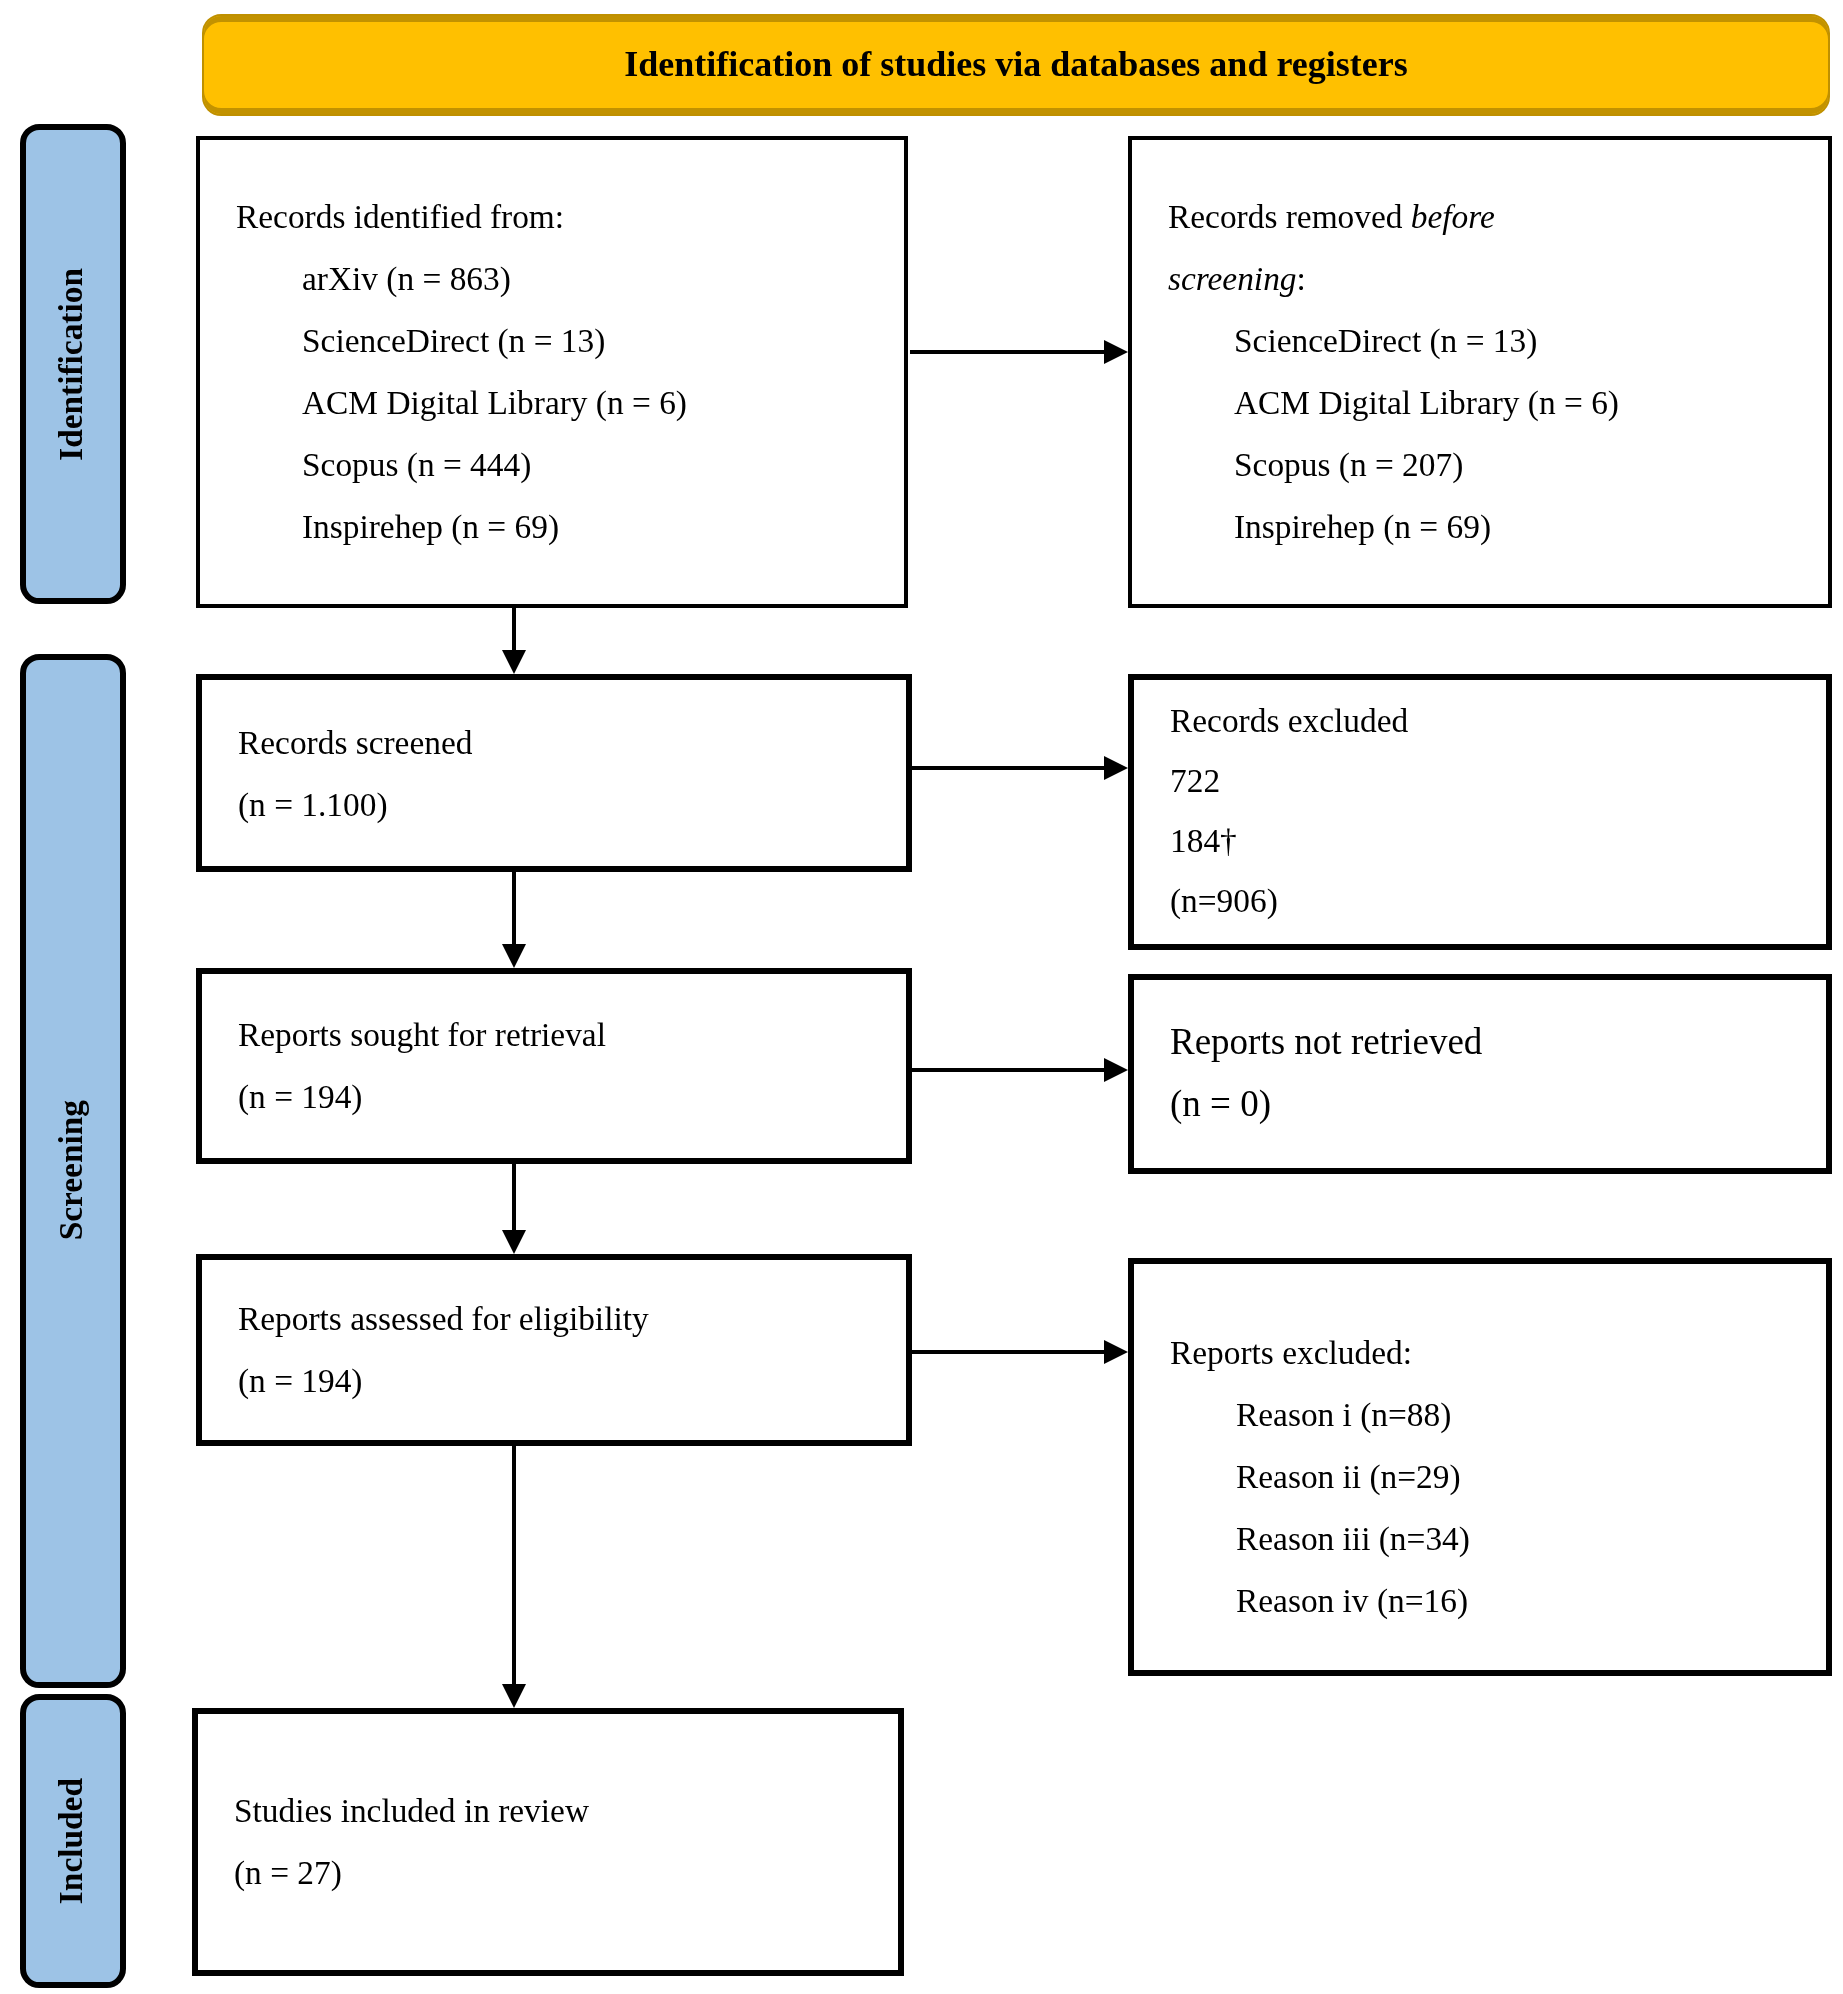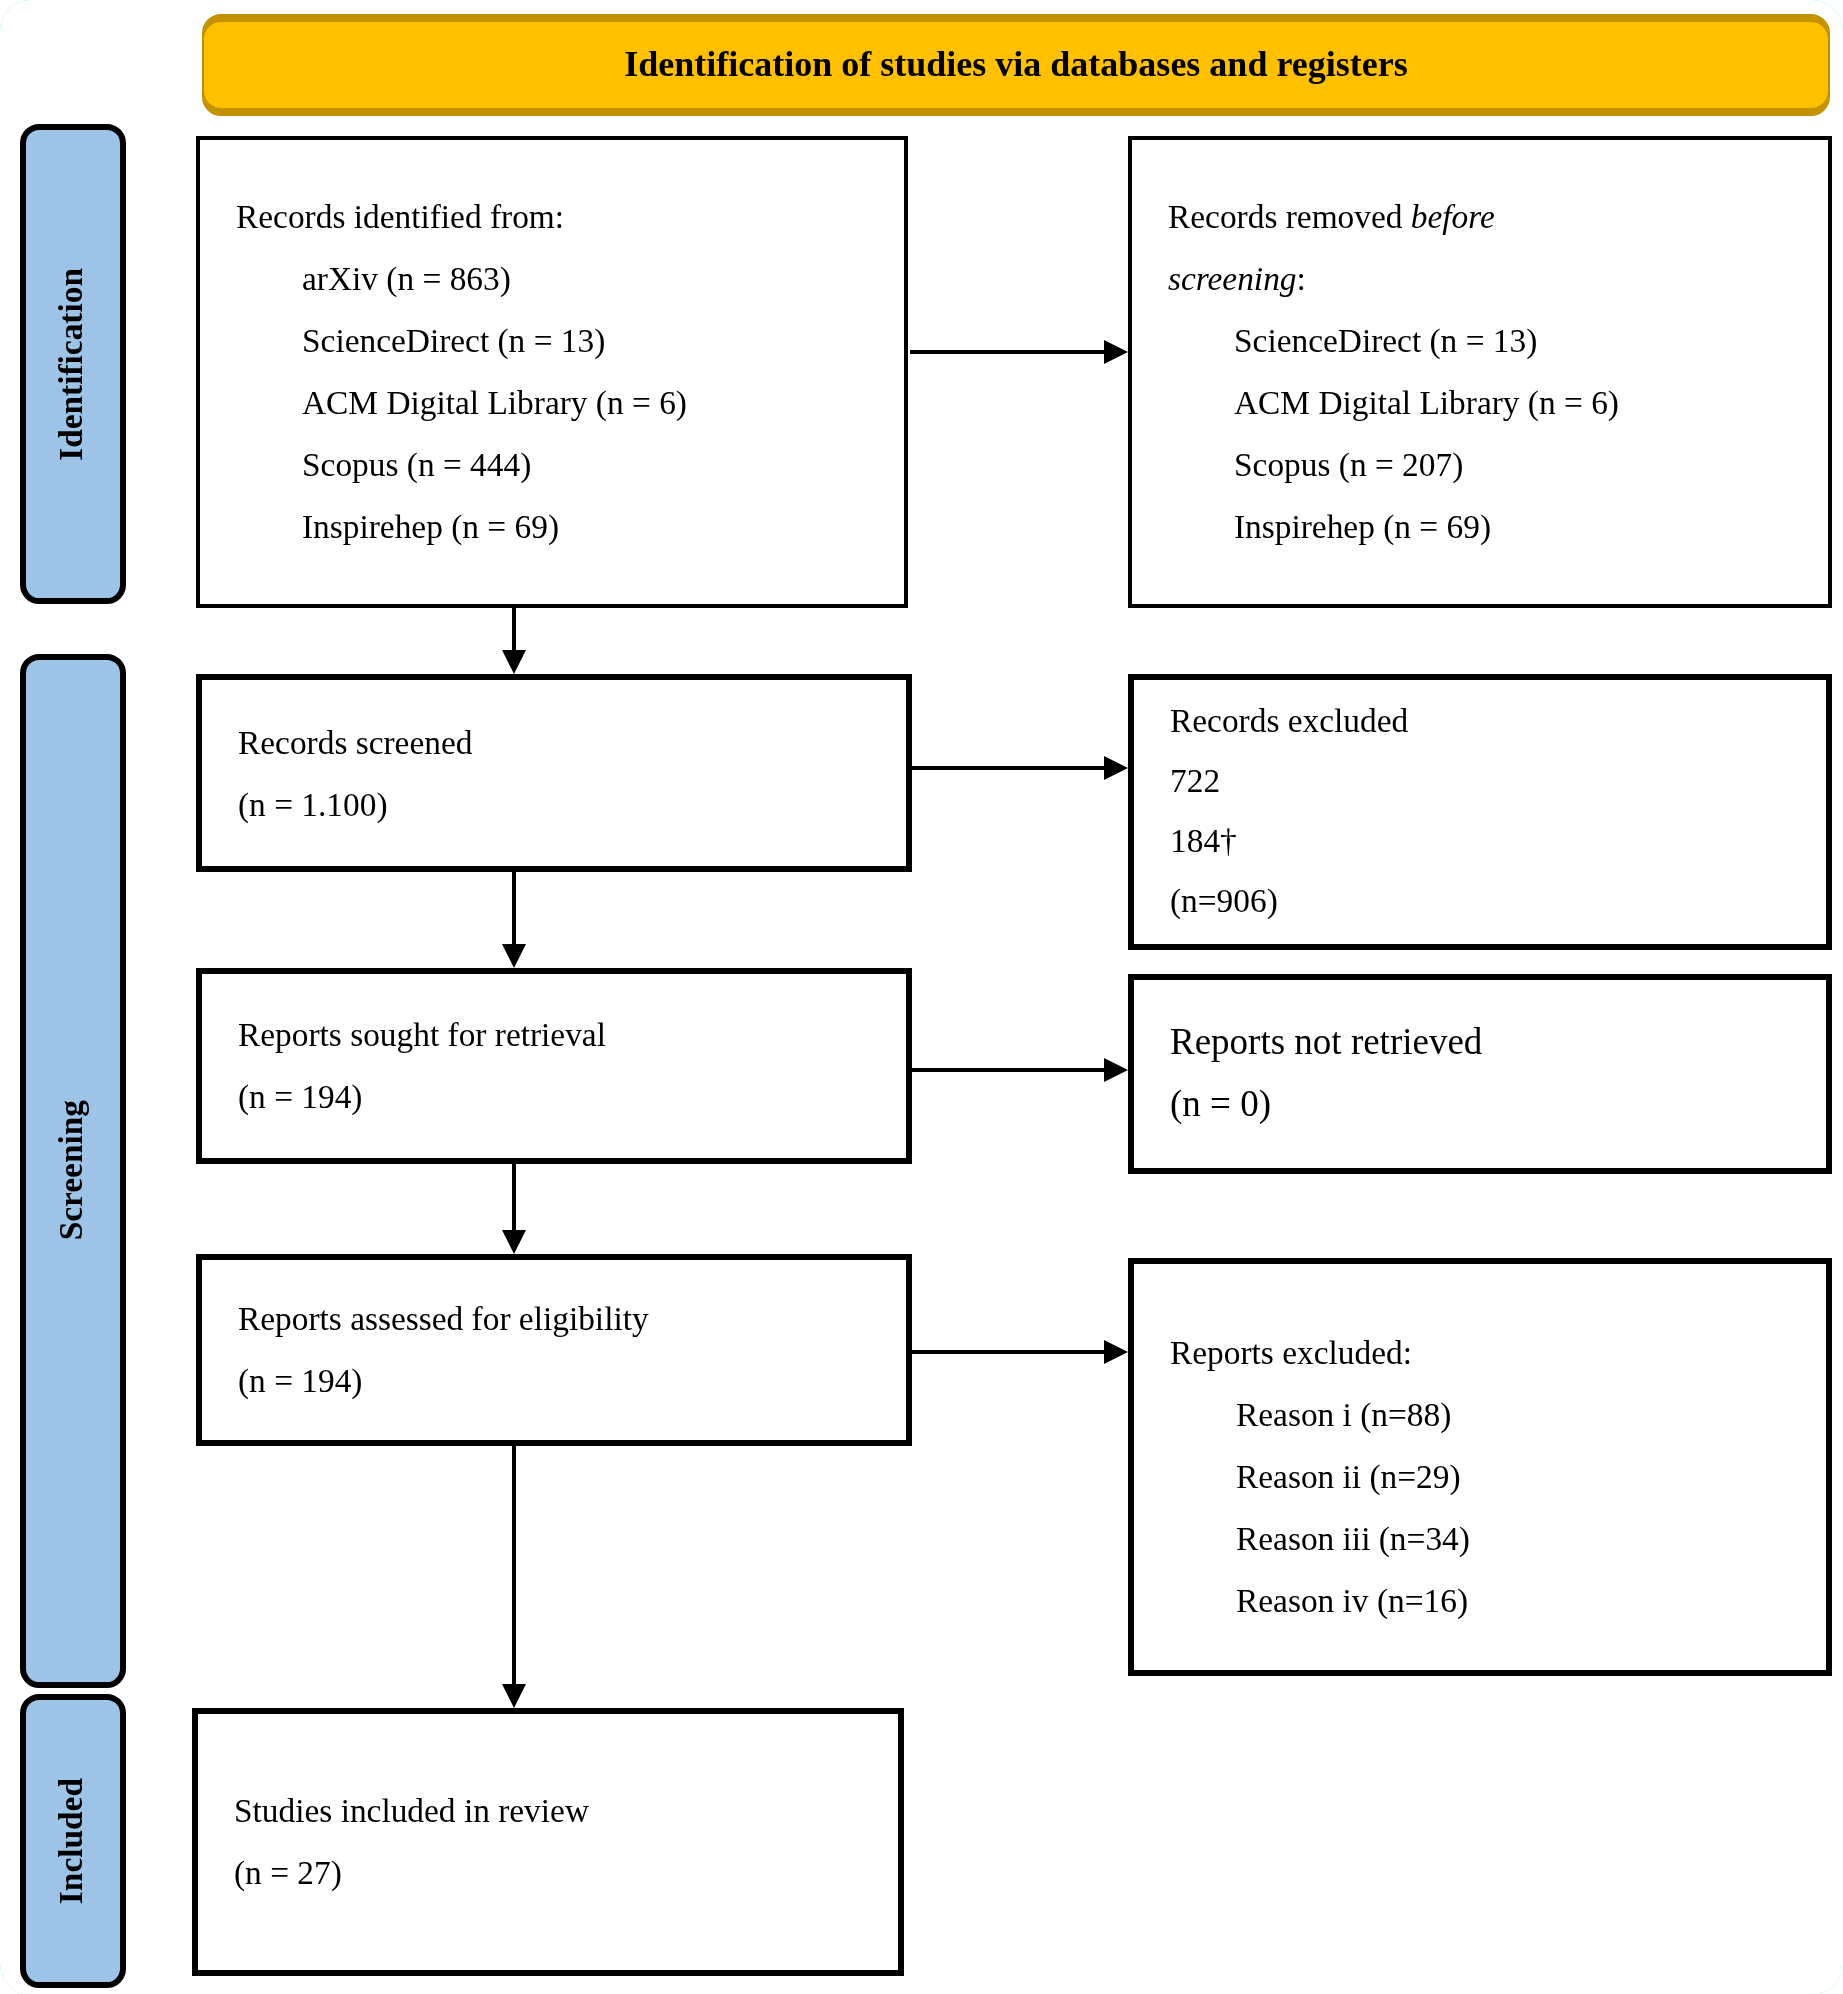--- a/index.html
+++ b/index.html
@@ -1,16 +1,16 @@
 <!DOCTYPE html>
 <html style="--banner-fill: #FFC000; --banner-border: #BF9000; --sidebar-fill: #9DC3E6;font-size:9.6px"><head>
 <meta charset="utf-8">
 <style>
   html,body { margin:0; padding:0; background:#ffffff; }
-  .stage { position:relative; width:1843px; height:1995px; overflow:hidden; background:#5eead4;border-radius:31px; }
+  .stage { position:relative; width:1843px; height:1995px; overflow:hidden; background:#5eead4; }
   .canvas {
     position:relative; width:922px; height:997px; background:#fff;
     font-family:"Liberation Serif", serif; color:#000;
     transform:scale(2); transform-origin:0 0;
   }
 
   
   .banner {
     position:absolute; left:101px; top:6.6px; width:814px; height:51px;
     box-sizing:border-box;

